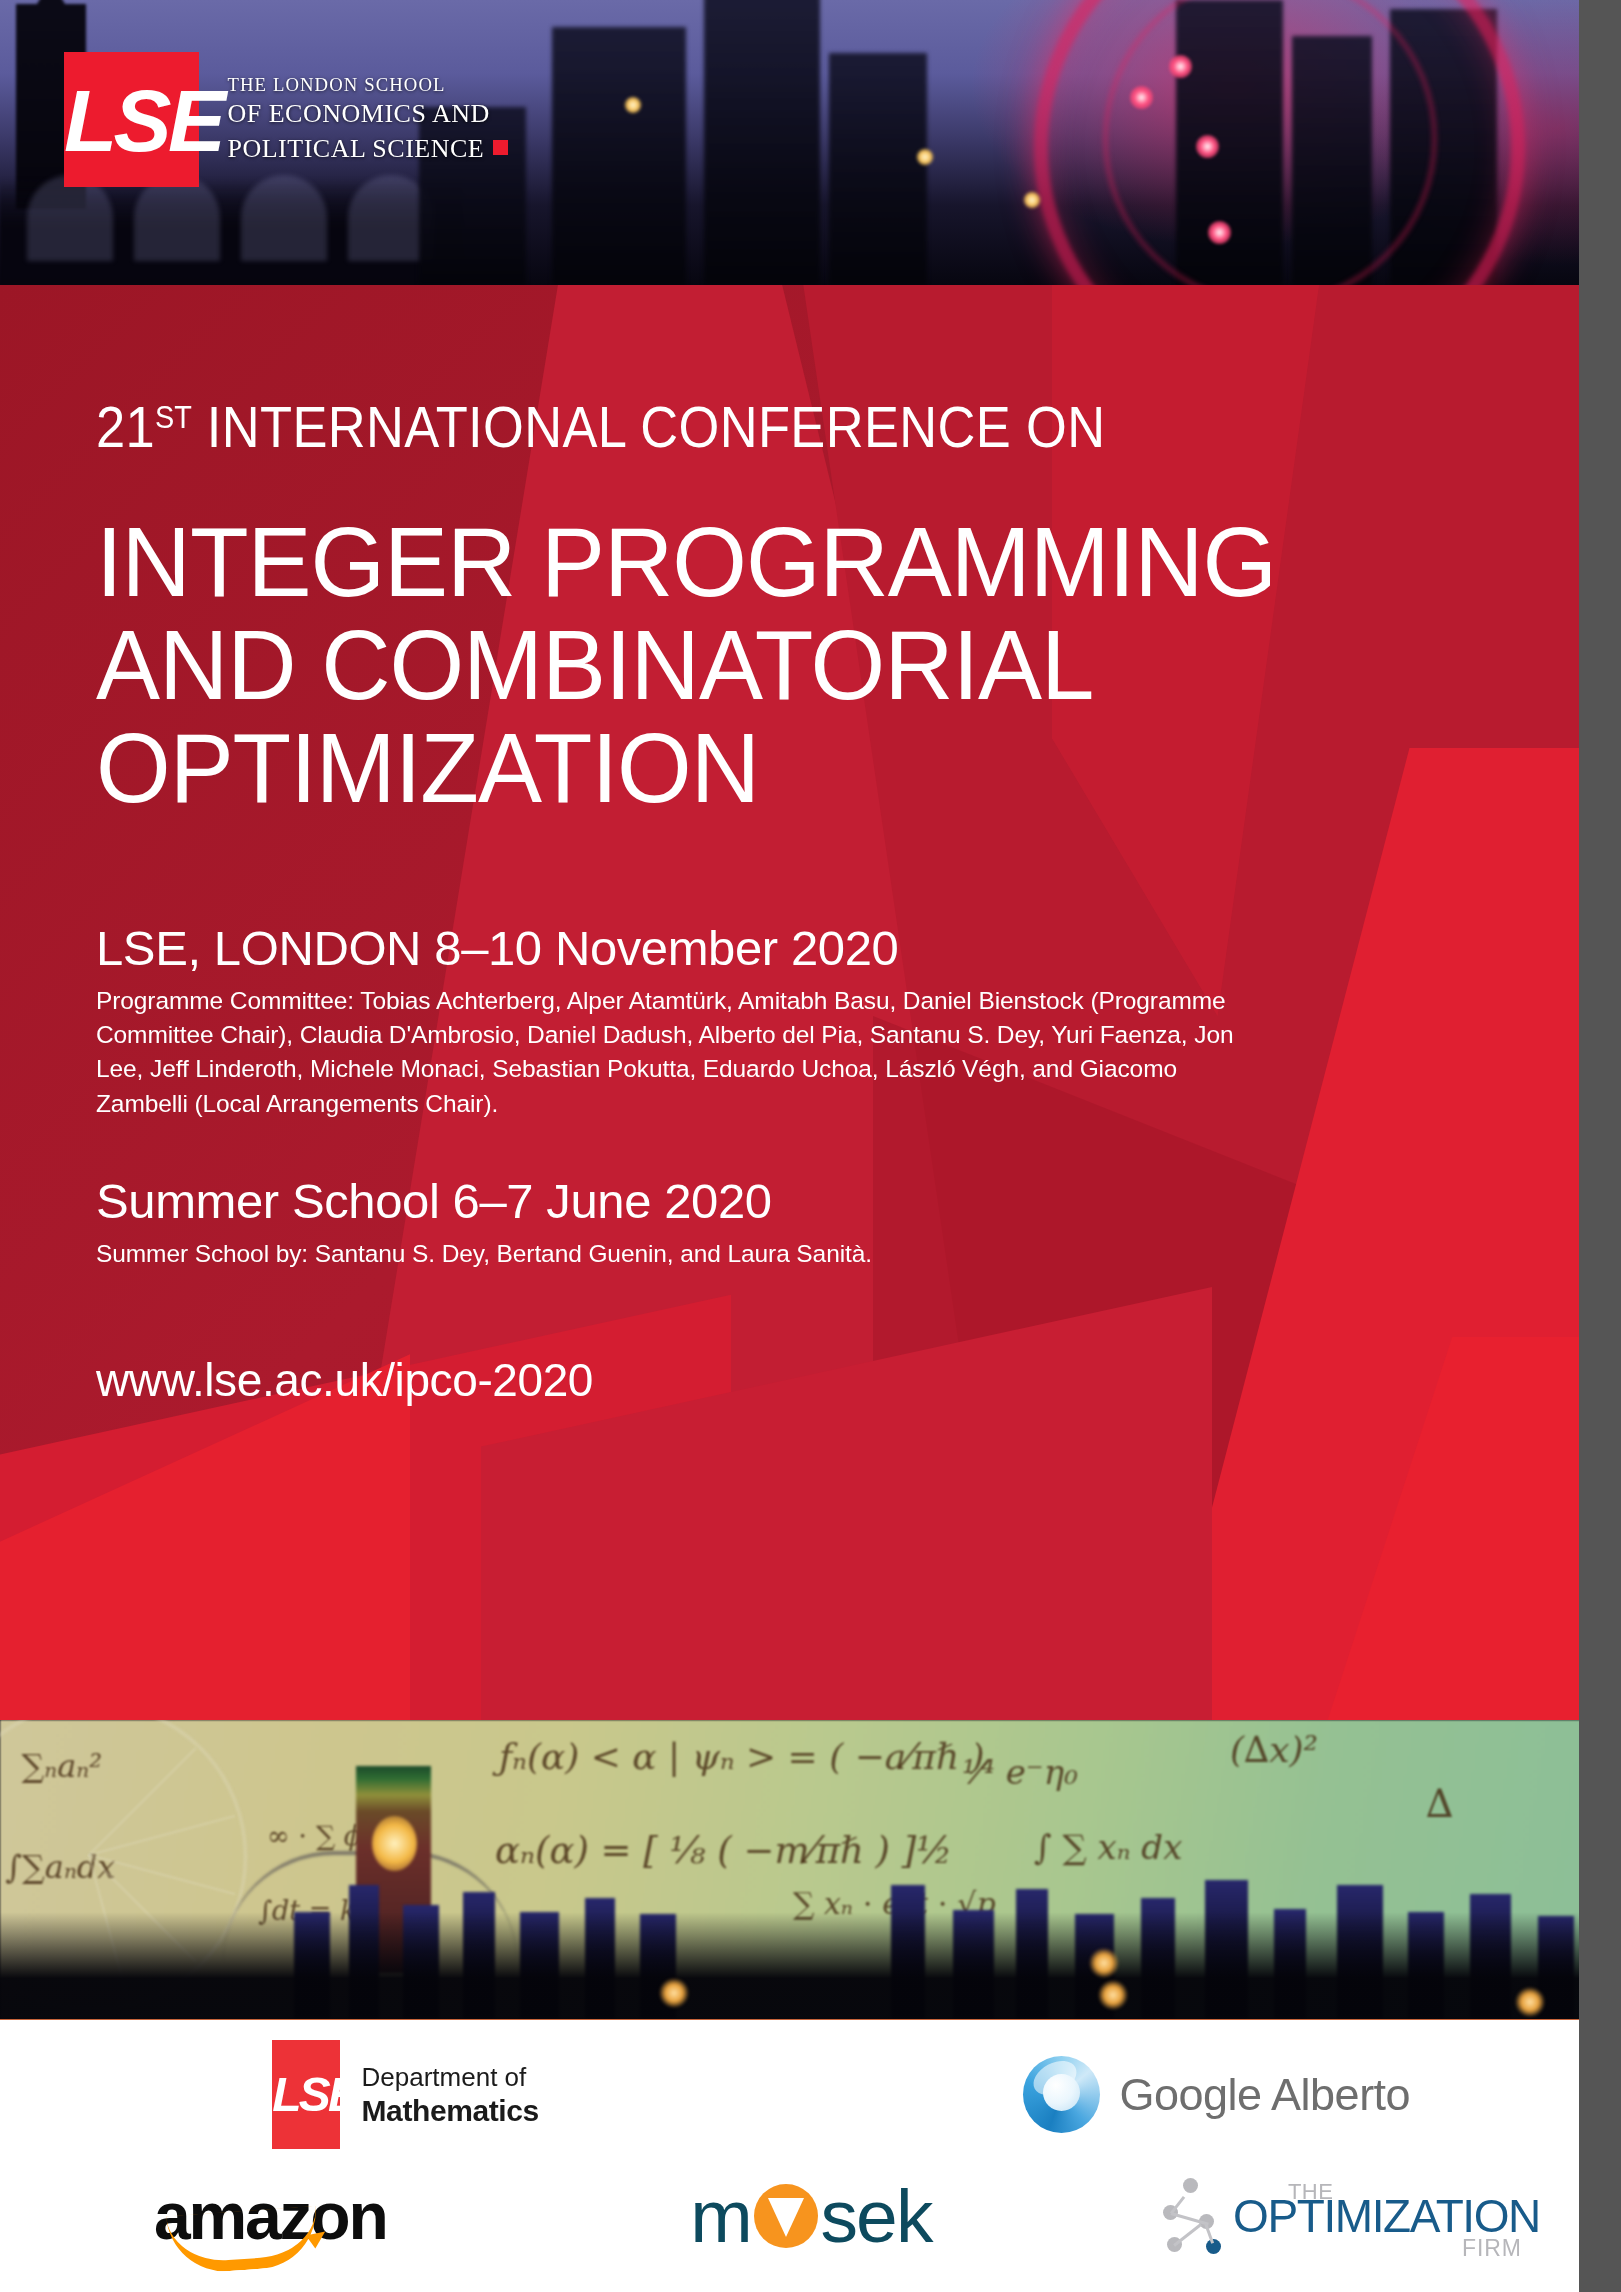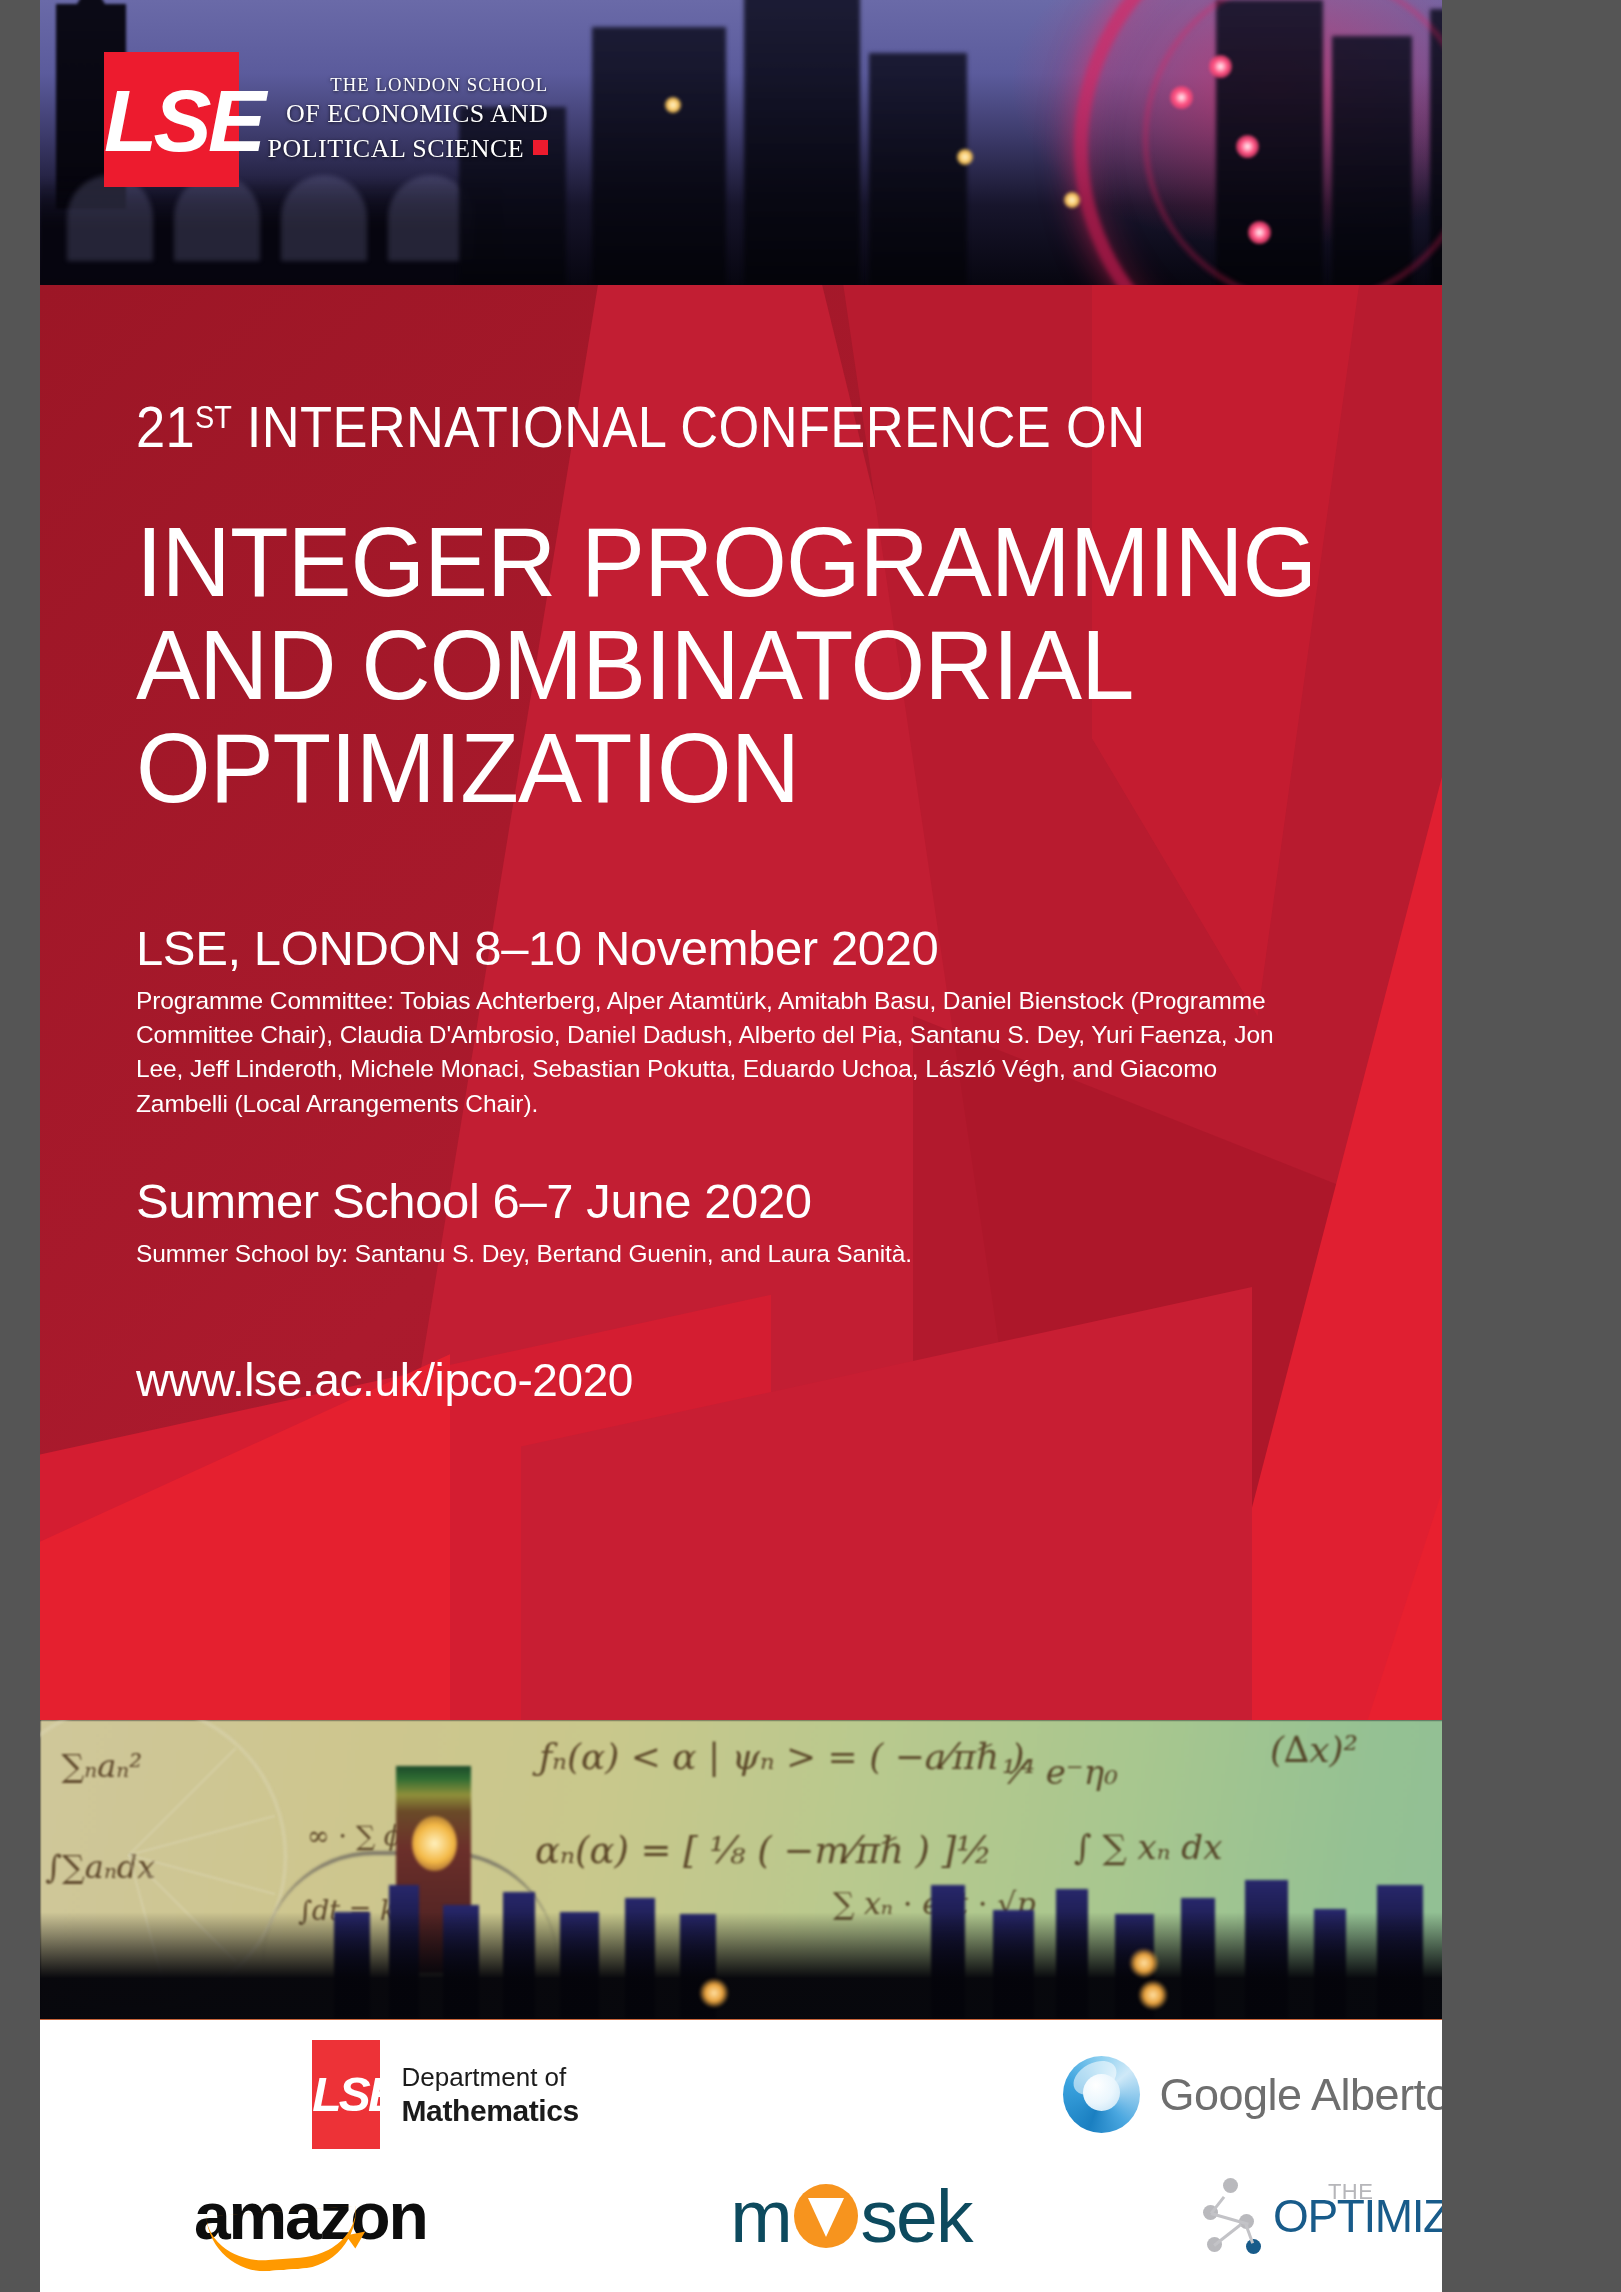--- a/index.html
+++ b/index.html
@@ -3,26 +3,25 @@
 <meta charset="utf-8">
 <title>IPCO 2020 Poster</title>
 <style>
   html, body {
     margin: 0;
     padding: 0;
     background: #555;
   }
   #poster {
     position: relative;
-    width: 1402px;
+    width: 1579px;
     height: 2293px;
     overflow: hidden;
     background: #0f172a;
     font-family: "Liberation Sans", sans-serif;
-    margin-left: 40px;
     -webkit-font-smoothing: antialiased;
   }
 
   
   .top-band {
     position: absolute;
     left: 0; top: 0;
     width: 1622px; height: 285px;
     overflow: hidden;
     background: #0c0a18;
@@ -121,21 +120,21 @@
     line-height: 1;
     font-style: italic;
   }
   .lse-words {
     margin-left: 28.5px;
     color: #ffffff;
     font-family: "Liberation Serif", serif;
     line-height: 1.34;
     text-shadow: 0 0.9px 3.6px rgba(0,0,0,0.75);
   }
-  .lse-words div { white-space: nowrap; text-align: right; }
+  .lse-words div { white-space: nowrap; }
   .lse-words .sc-small { font-size: 18.7px; letter-spacing: 1.1px; }
   .lse-words .sc-big { font-size: 26px; letter-spacing: 0.5px; }
   .lse-redsq {
     display: inline-block; width: 15px; height: 15px;
     background: #ed1b2e; margin-left: 9px; vertical-align: 1.8px;
   }
 
   
   .red-panel {
     position: absolute;

